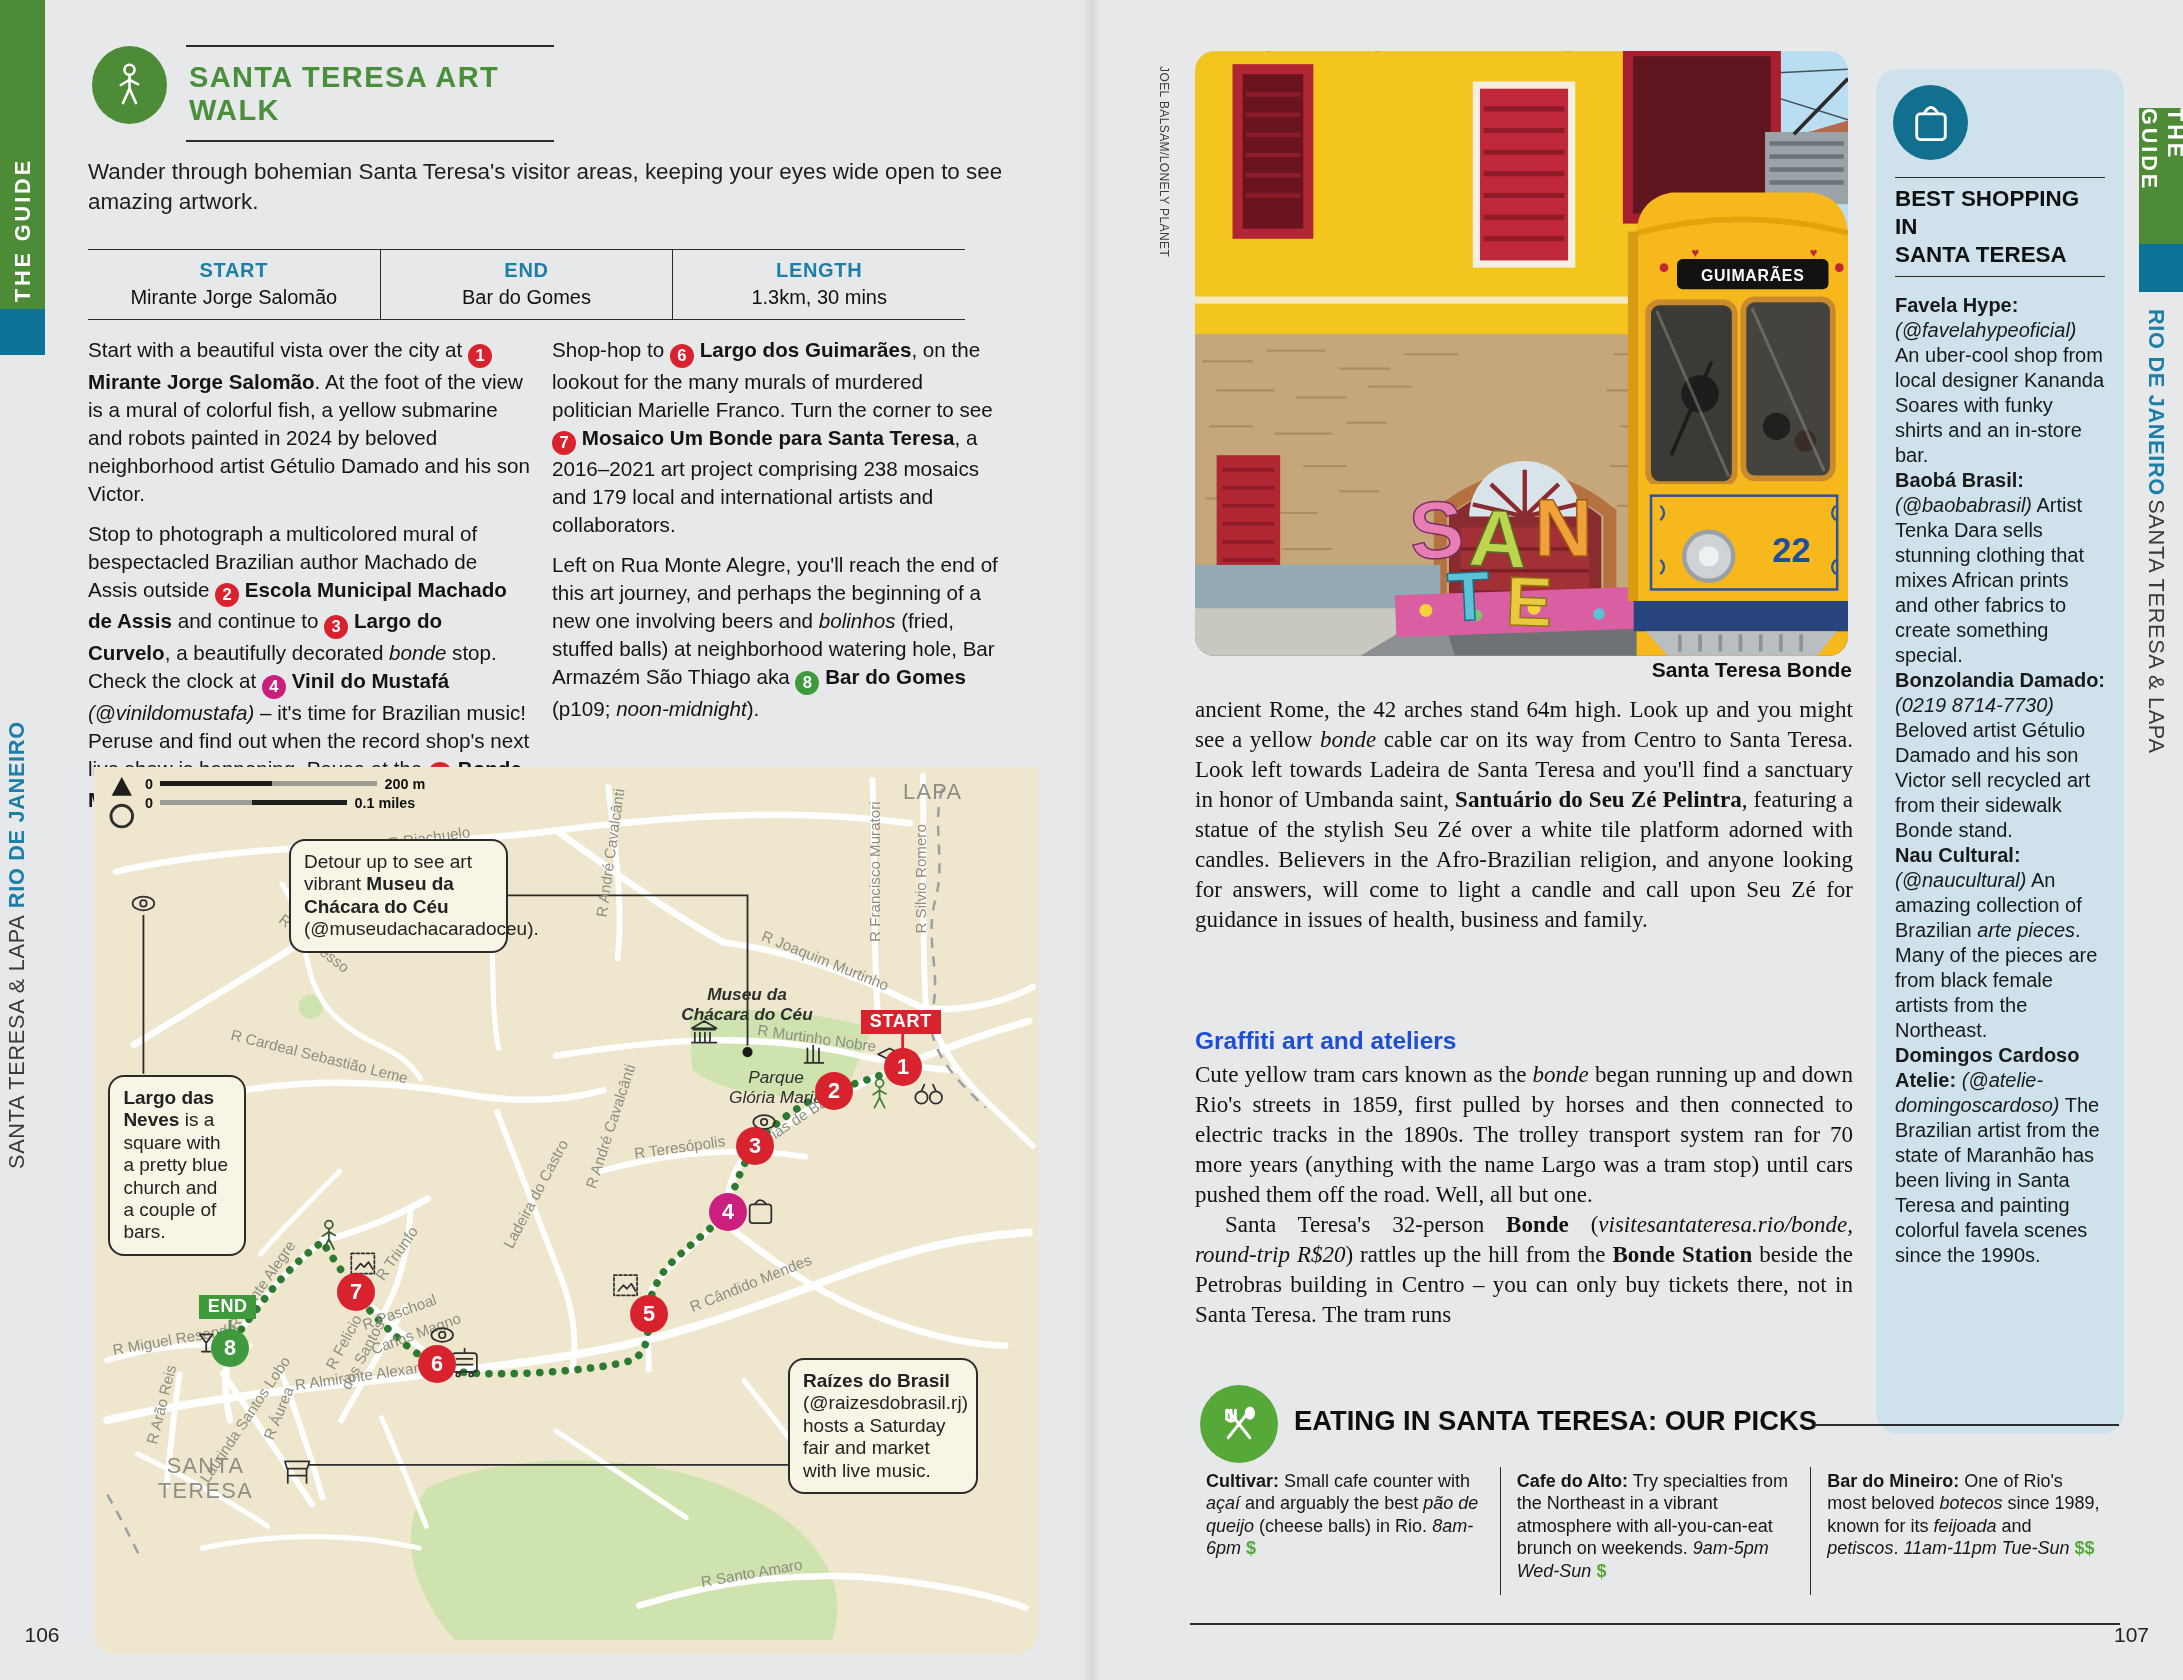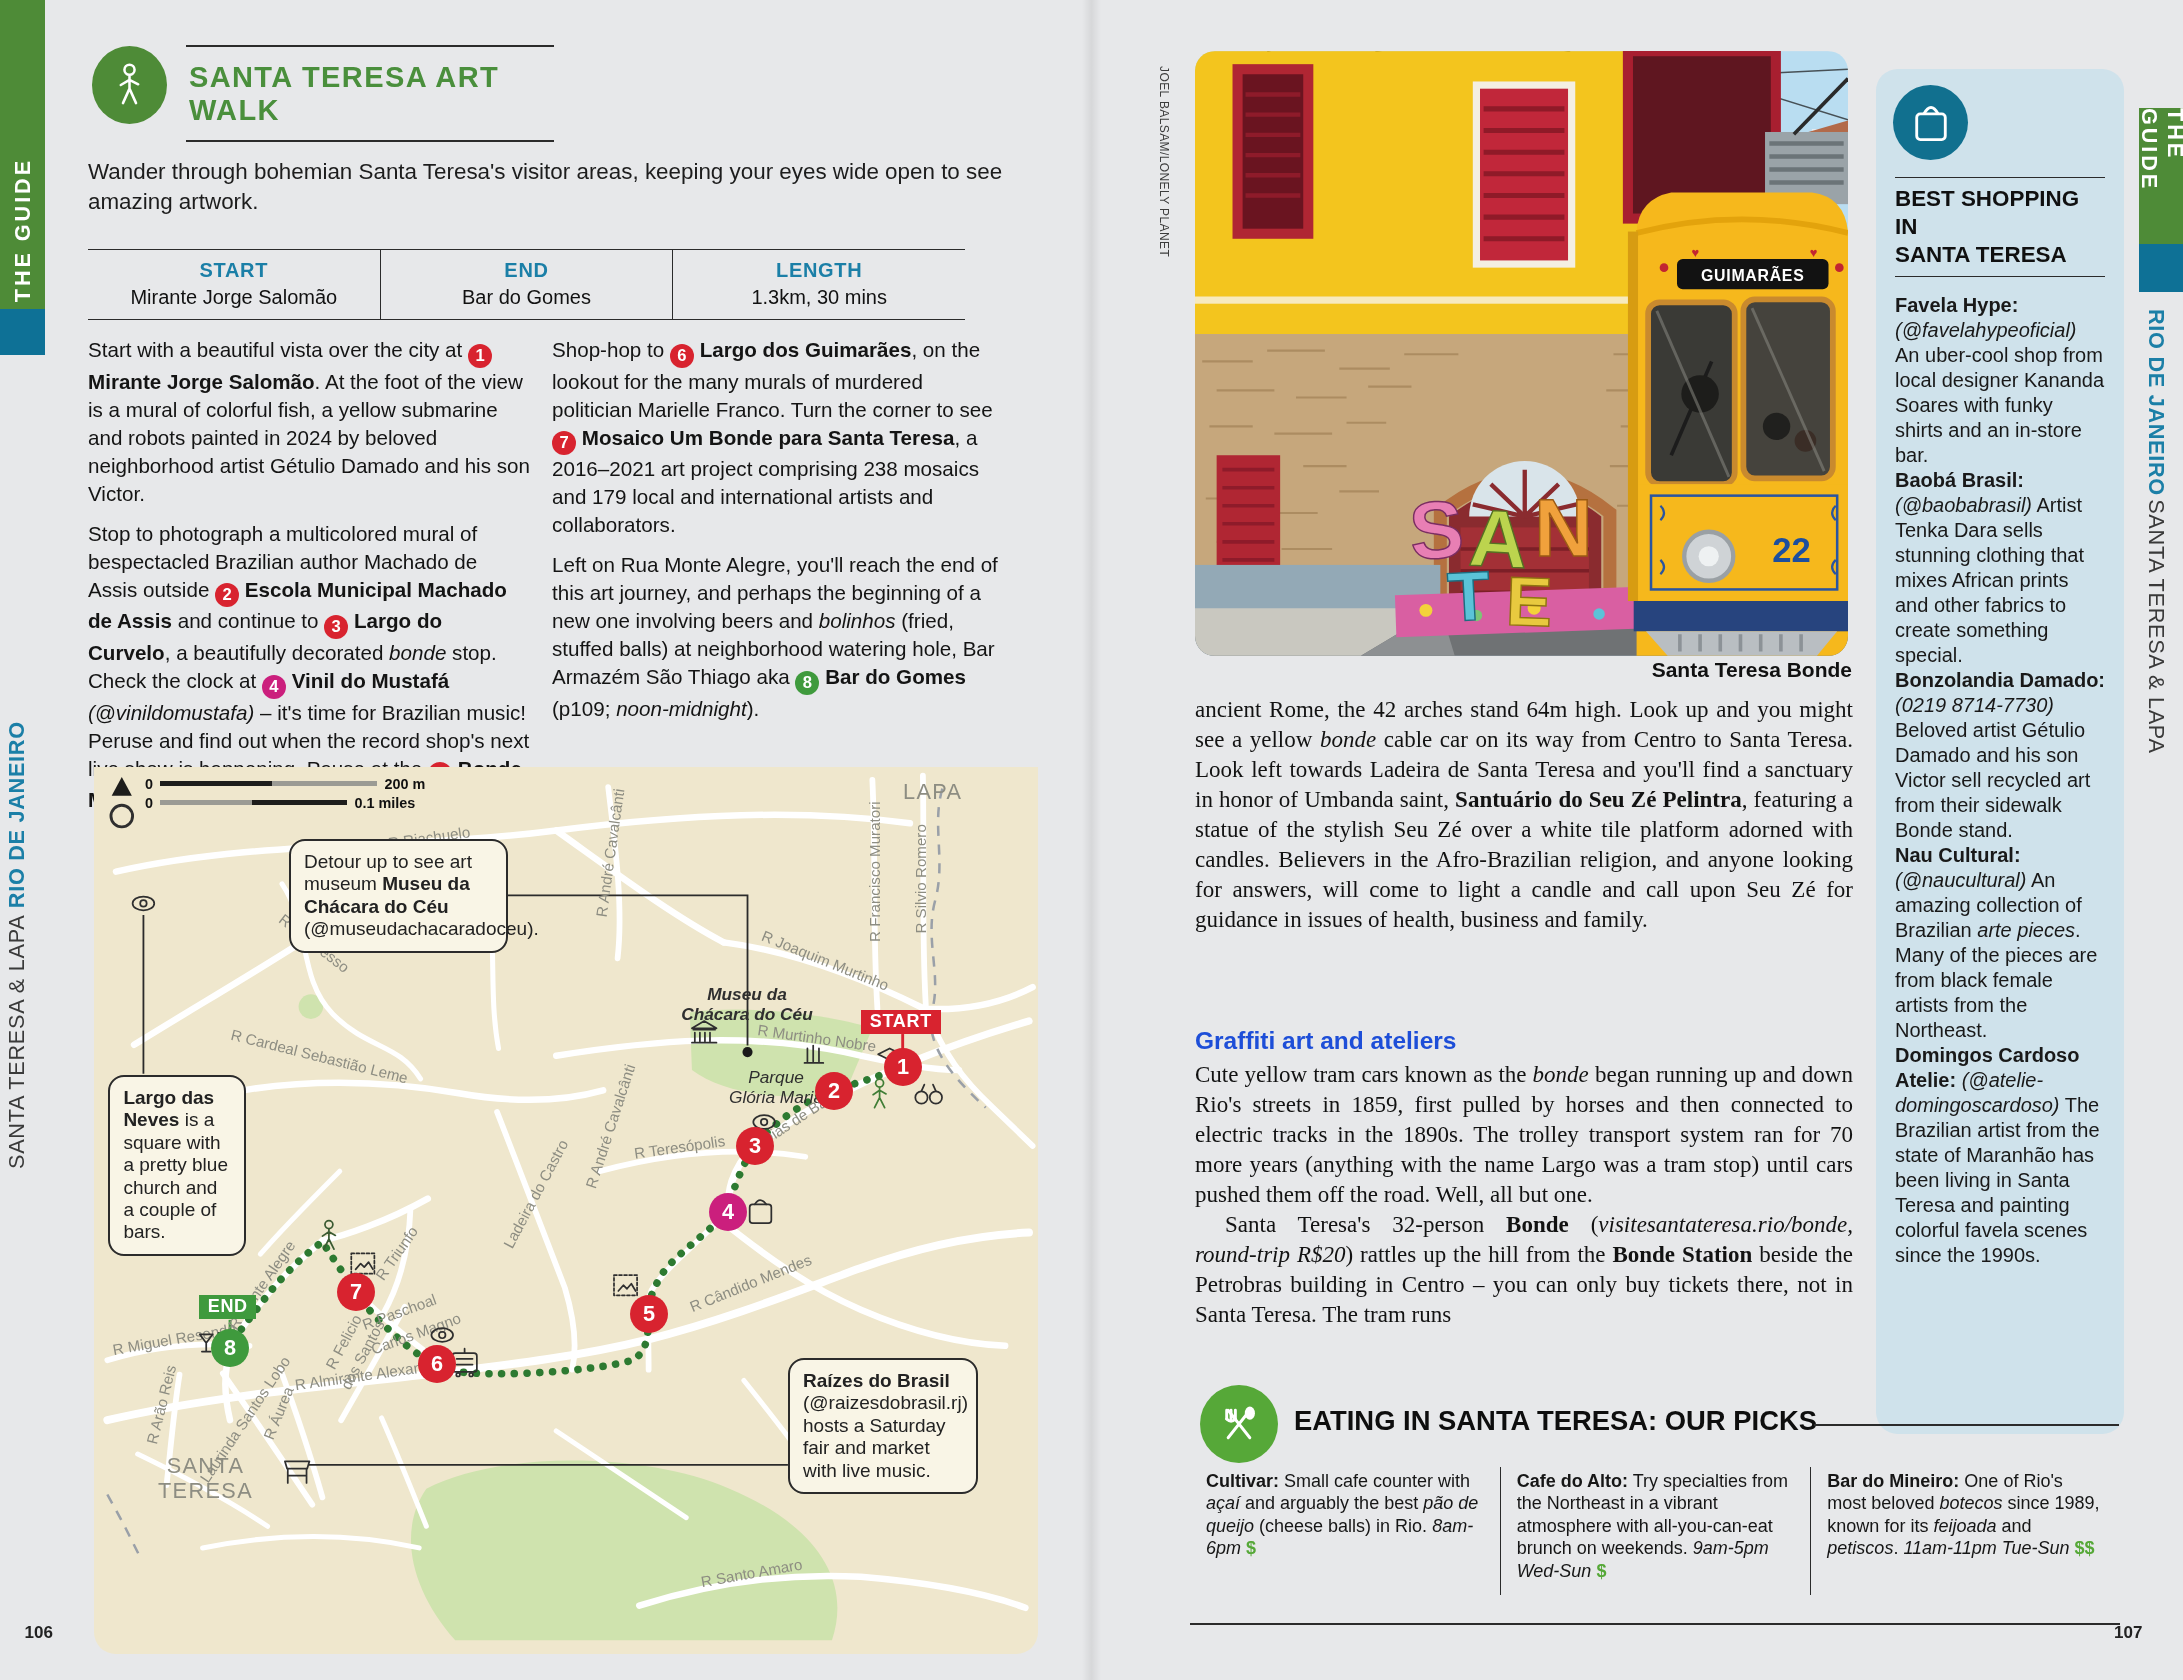--- a/index.html
+++ b/index.html
@@ -68,21 +68,21 @@
   .shop-body{font-size:20px;line-height:25px;color:#191919;}
   .shop-body p{margin:0;}
   
   .eat-icon{left:1200px;top:1385px;width:78px;height:78px;border-radius:50%;background:#56a838;display:flex;align-items:center;justify-content:center;}
   .eat-title{left:1294px;top:1405px;font-size:27.4px;font-weight:700;color:#0e0e0e;letter-spacing:0;}
   .eat-rule{left:1814px;top:1424px;width:305px;border-top:2.2px solid #2b2b2b;}
   .eat-cols{left:1190px;top:1467px;width:931px;display:flex;}
   .eat-card{flex:1;padding:2.9px 16px 13px;font-size:18px;line-height:22.4px;color:#161616;}
   .eat-card+.eat-card{border-left:1.4px solid #2b2b2b;}
   .eat-bottom{left:1190px;top:1623px;width:930px;border-top:2.2px solid #2b2b2b;}
-  .pageno{font-size:17px;color:#222;font-weight:700;}
+  .pageno{font-size:21px;color:#222;font-weight:400;}
   .gutter{left:1082px;top:0;width:19px;height:1680px;background:linear-gradient(90deg,rgba(0,0,0,0),rgba(0,0,0,.07),rgba(0,0,0,0));}
 </style>
 </head>
 <body>
 
 <div class="spread">
 
   <div class="abs tab-green" style="left:0;top:0;width:45px;height:309px;display:flex;align-items:flex-end;justify-content:center;padding-bottom:7.2px;box-sizing:border-box;">
     <span class="vtext-up guide-label">THE GUIDE</span>
   </div>
@@ -313,21 +313,21 @@
 
     <div class="mk red" style="left:790px;top:281px;">1</div>
     <div class="mk red" style="left:721px;top:305px;">2</div>
     <div class="mk red" style="left:642px;top:360px;">3</div>
     <div class="mk pink" style="left:615px;top:426px;">4</div>
     <div class="mk red" style="left:536px;top:528px;">5</div>
     <div class="mk red" style="left:324px;top:578px;">6</div>
     <div class="mk red" style="left:243px;top:506px;">7</div>
     <div class="mk green" style="left:117px;top:562px;">8</div>
 
-    <div class="co" style="left:195px;top:72px;width:189px;"><span>Detour up to see art museum </span><span class="bd">Museu da Chácara do Céu</span><span> (@museudachacaradoceu).</span></div>
+    <div class="co" style="left:195px;top:72px;width:189px;"><span>Detour up to see art vibrant </span><span class="bd">Museu da Chácara do Céu</span><span> (@museudachacaradoceu).</span></div>
     <div class="co" style="left:14.4px;top:308px;width:108px;"><span class="bd">Largo das Neves</span><span> is a square with a pretty blue church and a couple of bars.</span></div>
     <div class="co" style="left:694px;top:591px;width:160px;"><span class="bd">Raízes do Brasil</span><span> (@raizesdobrasil.rj) hosts a Saturday fair and market with live music.</span></div>
   </div>
 
   <div class="abs pageno" style="left:24.5px;top:1623px;">106</div>
 
   <div class="abs gutter"></div>
 
   <div class="abs credit vtext-dn">JOEL BALSAM/LONELY PLANET</div>
   <div class="abs photo">

